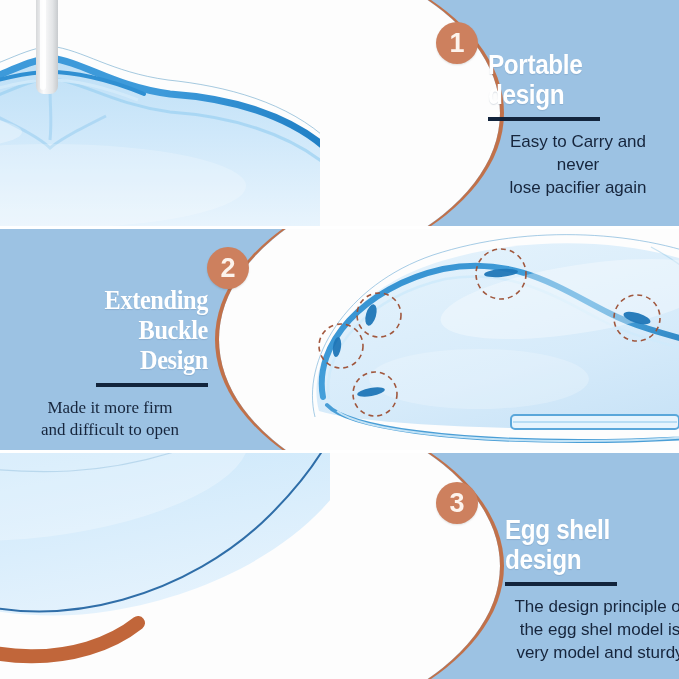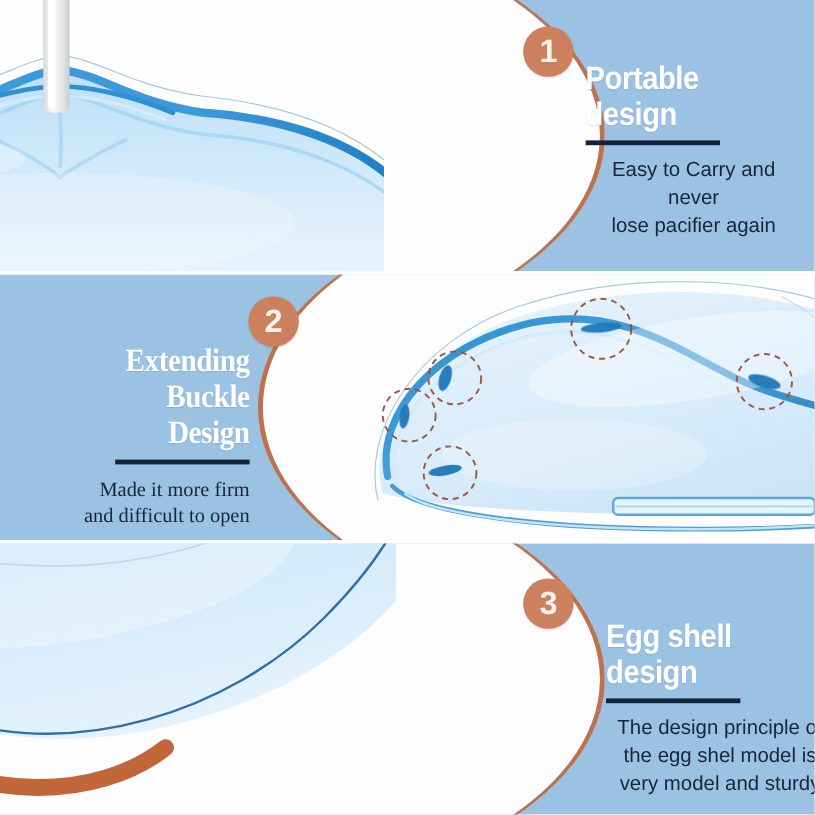--- a/index.html
+++ b/index.html
@@ -108,21 +108,21 @@
   }
   .text-block.align-right .rule { margin-left: auto; }
   .body-text {
     color: #16253c;
     font-size: 17px;
     line-height: 1.33;
     margin: 0;
     white-space: pre-line;
   }
   .text-block.align-left  .body-text { text-align: center; }
-  .text-block.align-right .body-text { text-align: right; }
+  .text-block.align-right .body-text { text-align: center; }
 
   
   .product-art {
     position: absolute;
     z-index: 3;
     pointer-events: none;
   }
 </style>
 </head>
 <body>

